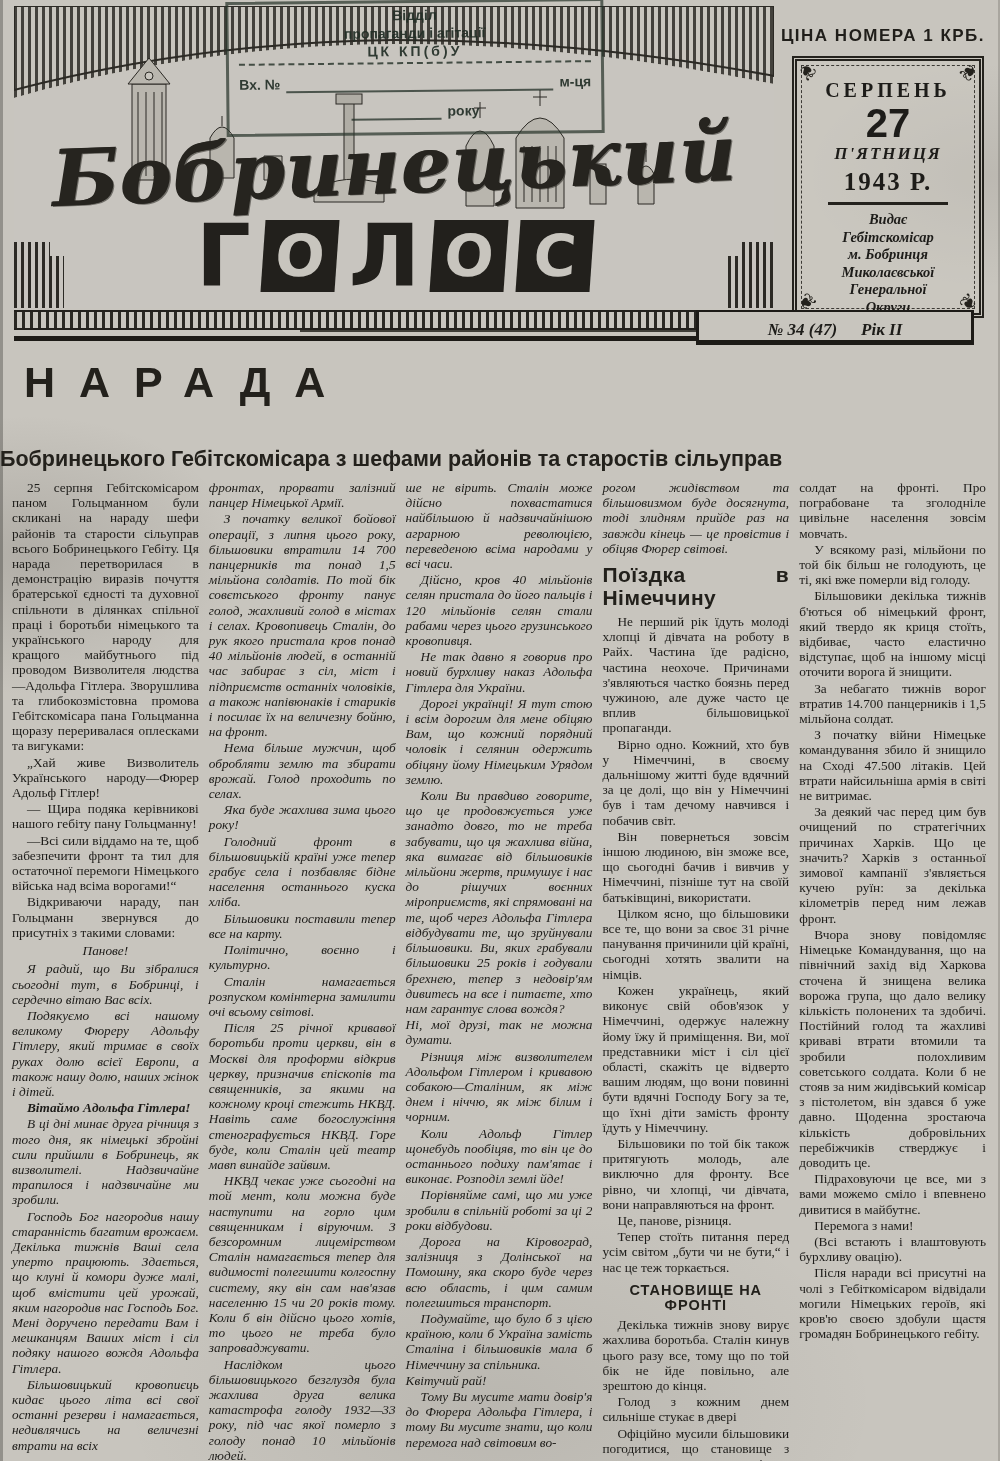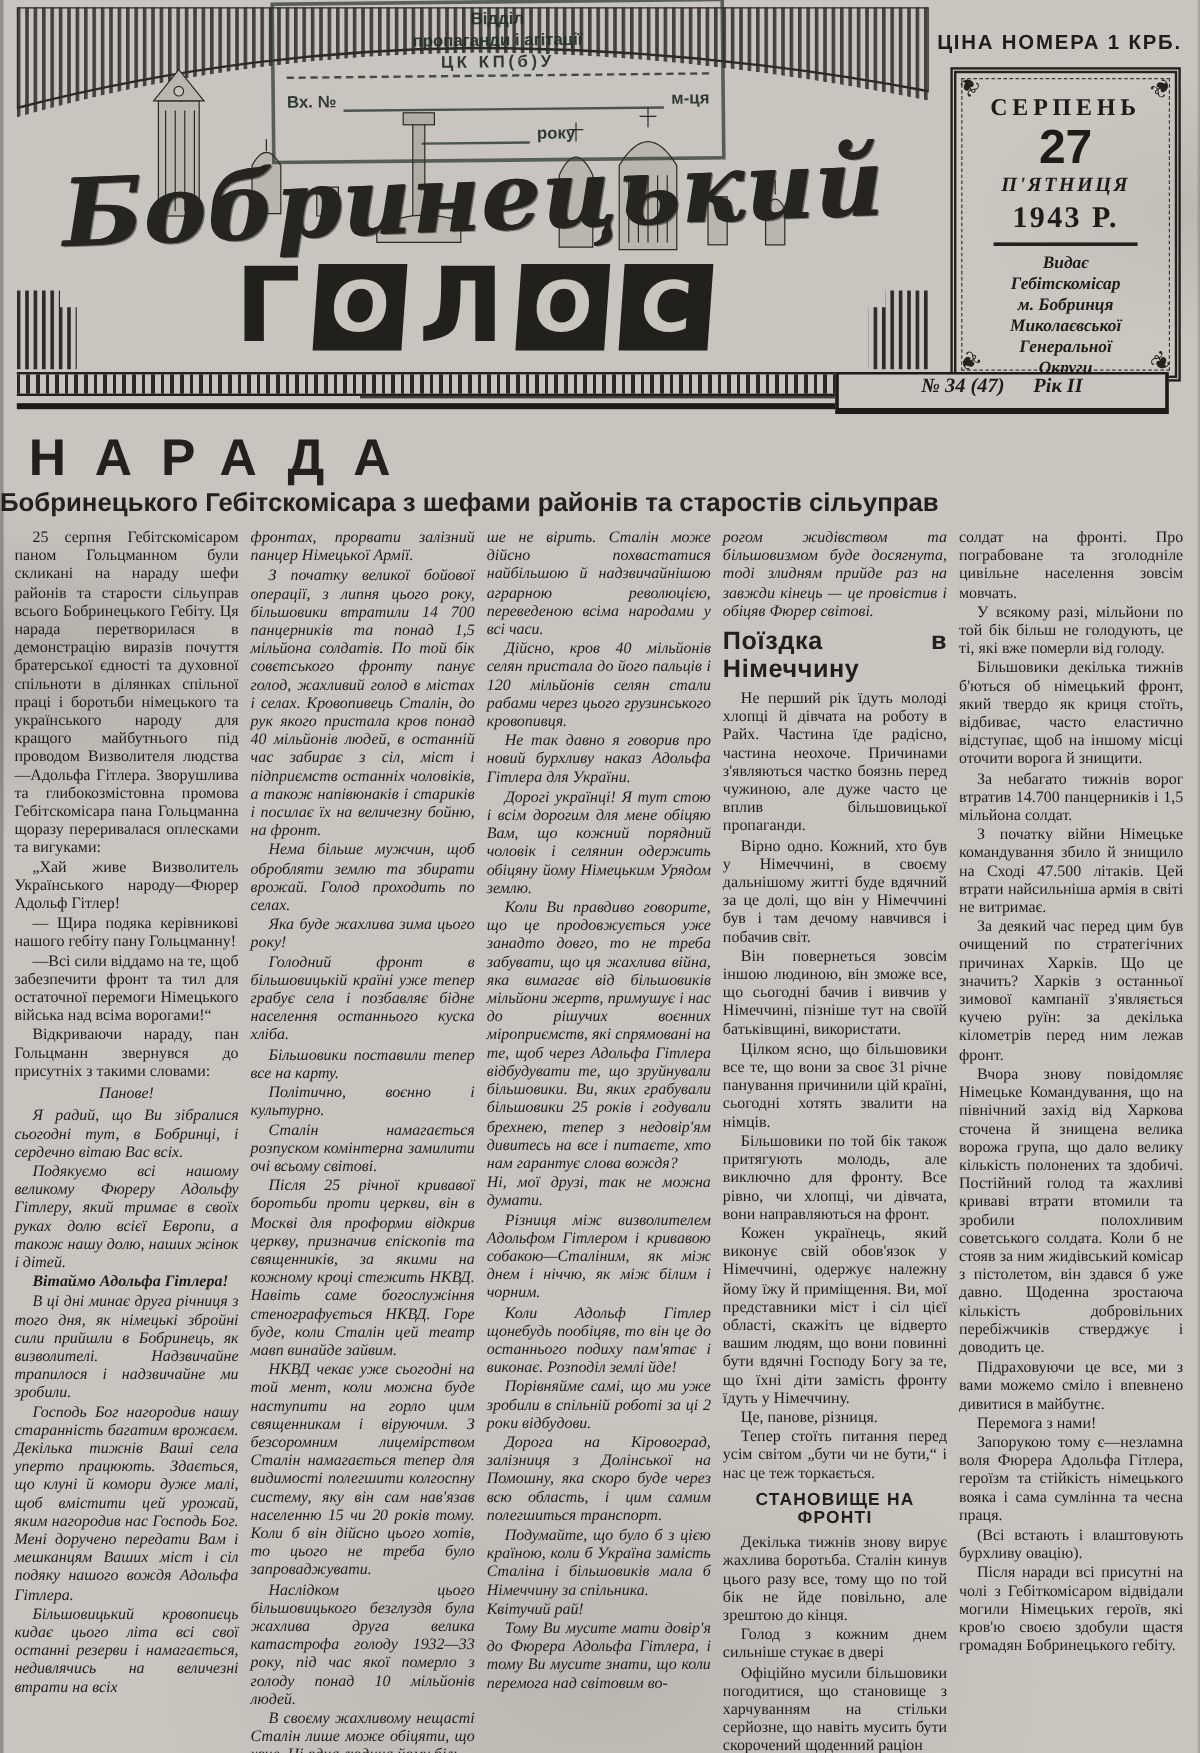--- a/index.html
+++ b/index.html
@@ -70,32 +70,32 @@
   .db-day { font-family:"Liberation Sans", sans-serif; font-weight:900; font-size:40px; line-height:42px; }
   .db-weekday { font-weight:bold; font-style:italic; font-size:17px; letter-spacing:2px; }
   .db-year { font-weight:bold; font-size:25px; letter-spacing:2px; margin-top:4px; }
   .db-divider { width:120px; height:3px; background:#24221d; margin:6px auto 6px; }
   .db-pub { font-style:italic; font-weight:bold; font-size:14.5px; line-height:17.5px; }
 
   .issue-box {
     position:absolute; right:26px; top:310px; width:272px; height:28px; z-index:5;
     background:#c8c5be; border-top:2px solid #1d1b17; border-bottom:5px solid #1d1b17;
     border-left:3px solid #1d1b17; border-right:3px solid #1d1b17;
-    display:flex; align-items:flex-start; justify-content:center; gap:24px;
+    display:flex; align-items:flex-end; justify-content:center; gap:24px;
     font-style:italic; font-weight:bold; font-size:17px;
   }
 
   
   .headline-wrap { width:872px; margin:8px 0 2px; text-align:left; }
   .headline {
     font-family:"Liberation Sans", sans-serif; font-weight:700; font-size:43px; line-height:48px;
     letter-spacing:24px; text-indent:24px; color:#23211c;
   }
   .subheadline {
-    font-family:"Liberation Sans", sans-serif; font-weight:700; font-size:21.5px; line-height:26px; color:#23211c;
+    font-family:"Liberation Sans", sans-serif; font-weight:700; font-size:21.5px; line-height:26px; color:#23211c;margin-top:40px;
   }
 
   
   .cols { display:flex; gap:10px; padding:6px 14px 0 12px; height:1036px; overflow:hidden; }
   .col { flex:1; min-width:0; font-size:13.3px; line-height:15.2px; text-align:justify; }
   .col p { margin:0 0 1px; text-indent:15px; }
   .col p.noind { text-indent:0; }
   .col p.i  { font-style:italic; }
   .col p.b  { font-weight:normal; }
   .col p.bi { font-weight:bold; font-style:italic; }
@@ -272,38 +272,37 @@
         <p class="i noind">Квітучий рай!</p>
         <p class="i">Тому Ви мусите мати довір'я до Фюрера Адольфа Гітлера, і тому Ви мусите знати, що коли перемога над світовим во-</p>
       </div>
       <div class="col">
         <p class="i noind">рогом жидівством та більшовизмом буде досягнута, тоді злидням прийде раз на завжди кінець — це провістив і обіцяв Фюрер світові.</p>
         <div class="colhead big">Поїздка в Німеччину</div>
         <p class="">Не перший рік їдуть молоді хлопці й дівчата на роботу в Райх. Частина їде радісно, частина неохоче. Причинами з'являються частко боязнь перед чужиною, але дуже часто це вплив більшовицької пропаганди.</p>
         <p class="">Вірно одно. Кожний, хто був у Німеччині, в своєму дальнішому житті буде вдячний за це долі, що він у Німеччині був і там дечому навчився і побачив світ.</p>
         <p class="">Він повернеться зовсім іншою людиною, він зможе все, що сьогодні бачив і вивчив у Німеччині, пізніше тут на своїй батьківщині, використати.</p>
         <p class="">Цілком ясно, що більшовики все те, що вони за своє 31 річне панування причинили цій країні, сьогодні хотять звалити на німців.</p>
+        <p class="">Кожен українець, який виконує свій обов'язок у Німеччині, одержує належну йому їжу й приміщення. Ви, мої представники міст і сіл цієї області, скажіть це відверто вашим людям, що вони повинні бути вдячні Господу Богу за те, що їхні діти замість фронту їдуть у Німеччину.</p>
         <p class="">Більшовики по той бік також притягують молодь, але виключно для фронту. Все рівно, чи хлопці, чи дівчата, вони направляються на фронт.</p>
-        <p class="">Кожен українець, який виконує свій обов'язок у Німеччині, одержує належну йому їжу й приміщення. Ви, мої представники міст і сіл цієї області, скажіть це відверто вашим людям, що вони повинні бути вдячні Господу Богу за те, що їхні діти замість фронту їдуть у Німеччину.</p>
         <p class="">Це, панове, різниця.</p>
         <p class="">Тепер стоїть питання перед усім світом „бути чи не бути,“ і нас це теж торкається.</p>
         <div class="colhead small">СТАНОВИЩЕ НА ФРОНТІ</div>
         <p class="">Декілька тижнів знову вирує жахлива боротьба. Сталін кинув цього разу все, тому що по той бік не йде повільно, але зрештою до кінця.</p>
         <p class="b">Голод з кожним днем сильніше стукає в двері</p>
         <p class="">Офіційно мусили більшовики погодитися, що становище з харчуванням на стільки серйозне, що навіть мусить бути скорочений щоденний раціон</p>
       </div>
       <div class="col">
         <p class="noind">солдат на фронті. Про пограбоване та зголодніле цивільне населення зовсім мовчать.</p>
         <p class="">У всякому разі, мільйони по той бік більш не голодують, це ті, які вже померли від голоду.</p>
         <p class="">Більшовики декілька тижнів б'ються об німецький фронт, який твердо як криця стоїть, відбиває, часто еластично відступає, щоб на іншому місці оточити ворога й знищити.</p>
         <p class="">За небагато тижнів ворог втратив 14.700 панцерників і 1,5 мільйона солдат.</p>
         <p class="">З початку війни Німецьке командування збило й знищило на Сході 47.500 літаків. Цей втрати найсильніша армія в світі не витримає.</p>
         <p class="">За деякий час перед цим був очищений по стратегічних причинах Харків. Що це значить? Харків з останньої зимової кампанії з'являється кучею руїн: за декілька кілометрів перед ним лежав фронт.</p>
         <p class="">Вчора знову повідомляє Німецьке Командування, що на північний захід від Харкова сточена й знищена велика ворожа група, що дало велику кількість полонених та здобичі. Постійний голод та жахливі криваві втрати втомили та зробили полохливим советського солдата. Коли б не стояв за ним жидівський комісар з пістолетом, він здався б уже давно. Щоденна зростаюча кількість добровільних перебіжчиків стверджує і доводить це.</p>
         <p class="">Підраховуючи це все, ми з вами можемо сміло і впевнено дивитися в майбутнє.</p>
         <p class="">Перемога з нами!</p>
-        <p class="">Запорукою тому є—незламна воля Фюрера Адольфа Гітлера, героїзм та стійкість німецького вояка і сама сумлінна та чесна праця.</p>
         <p class="b">(Всі встають і влаштовують бурхливу овацію).</p>
         <p class="">Після наради всі присутні на чолі з Гебіткомісаром відвідали могили Німецьких героїв, які кров'ю своєю здобули щастя громадян Бобринецького гебіту.</p>
       </div>
     </div>
 
 </div>
 
 </body></html>

